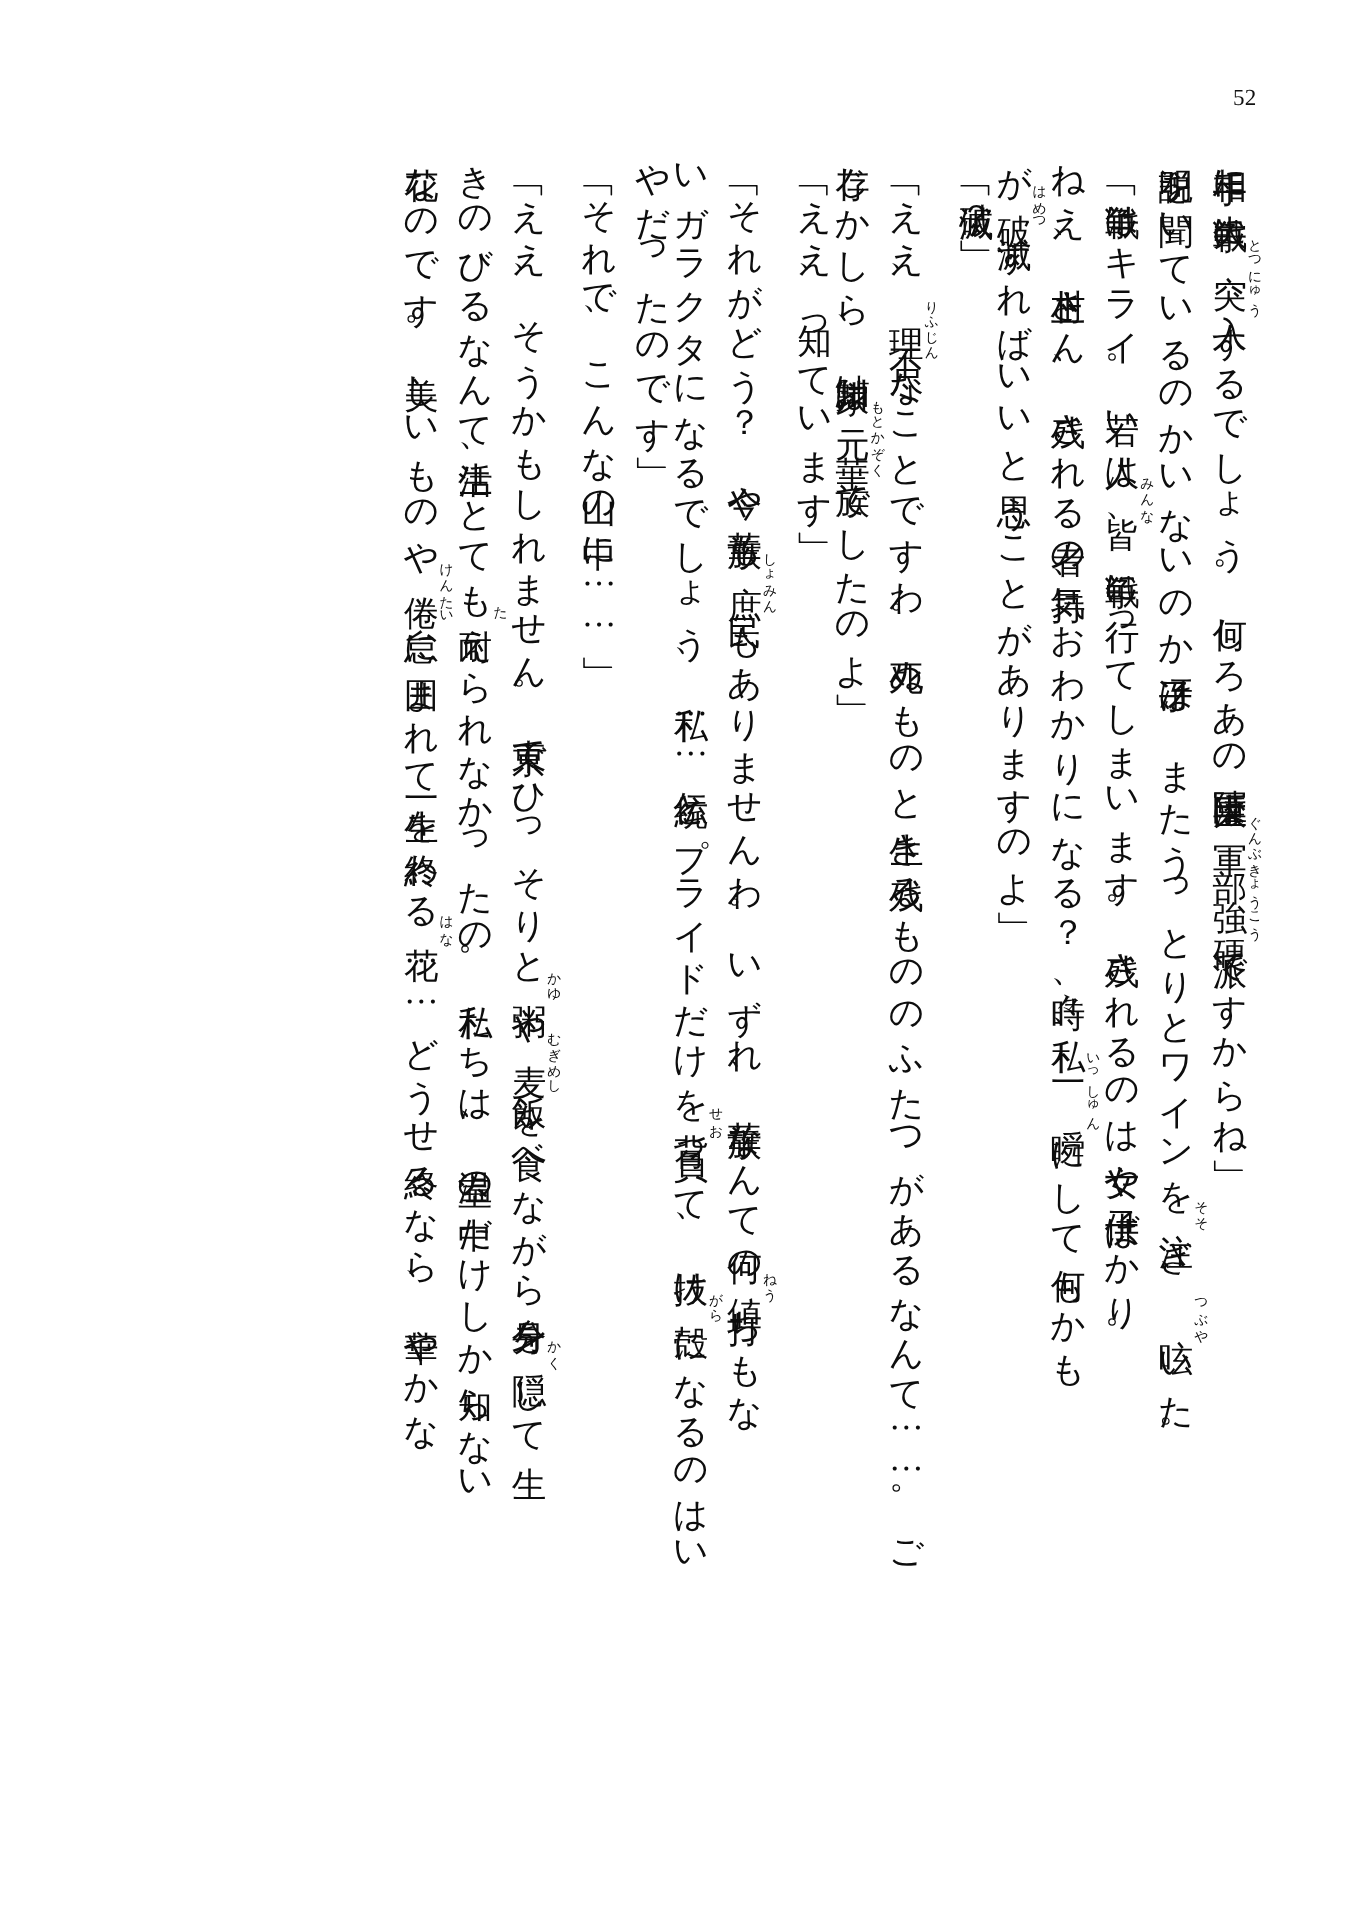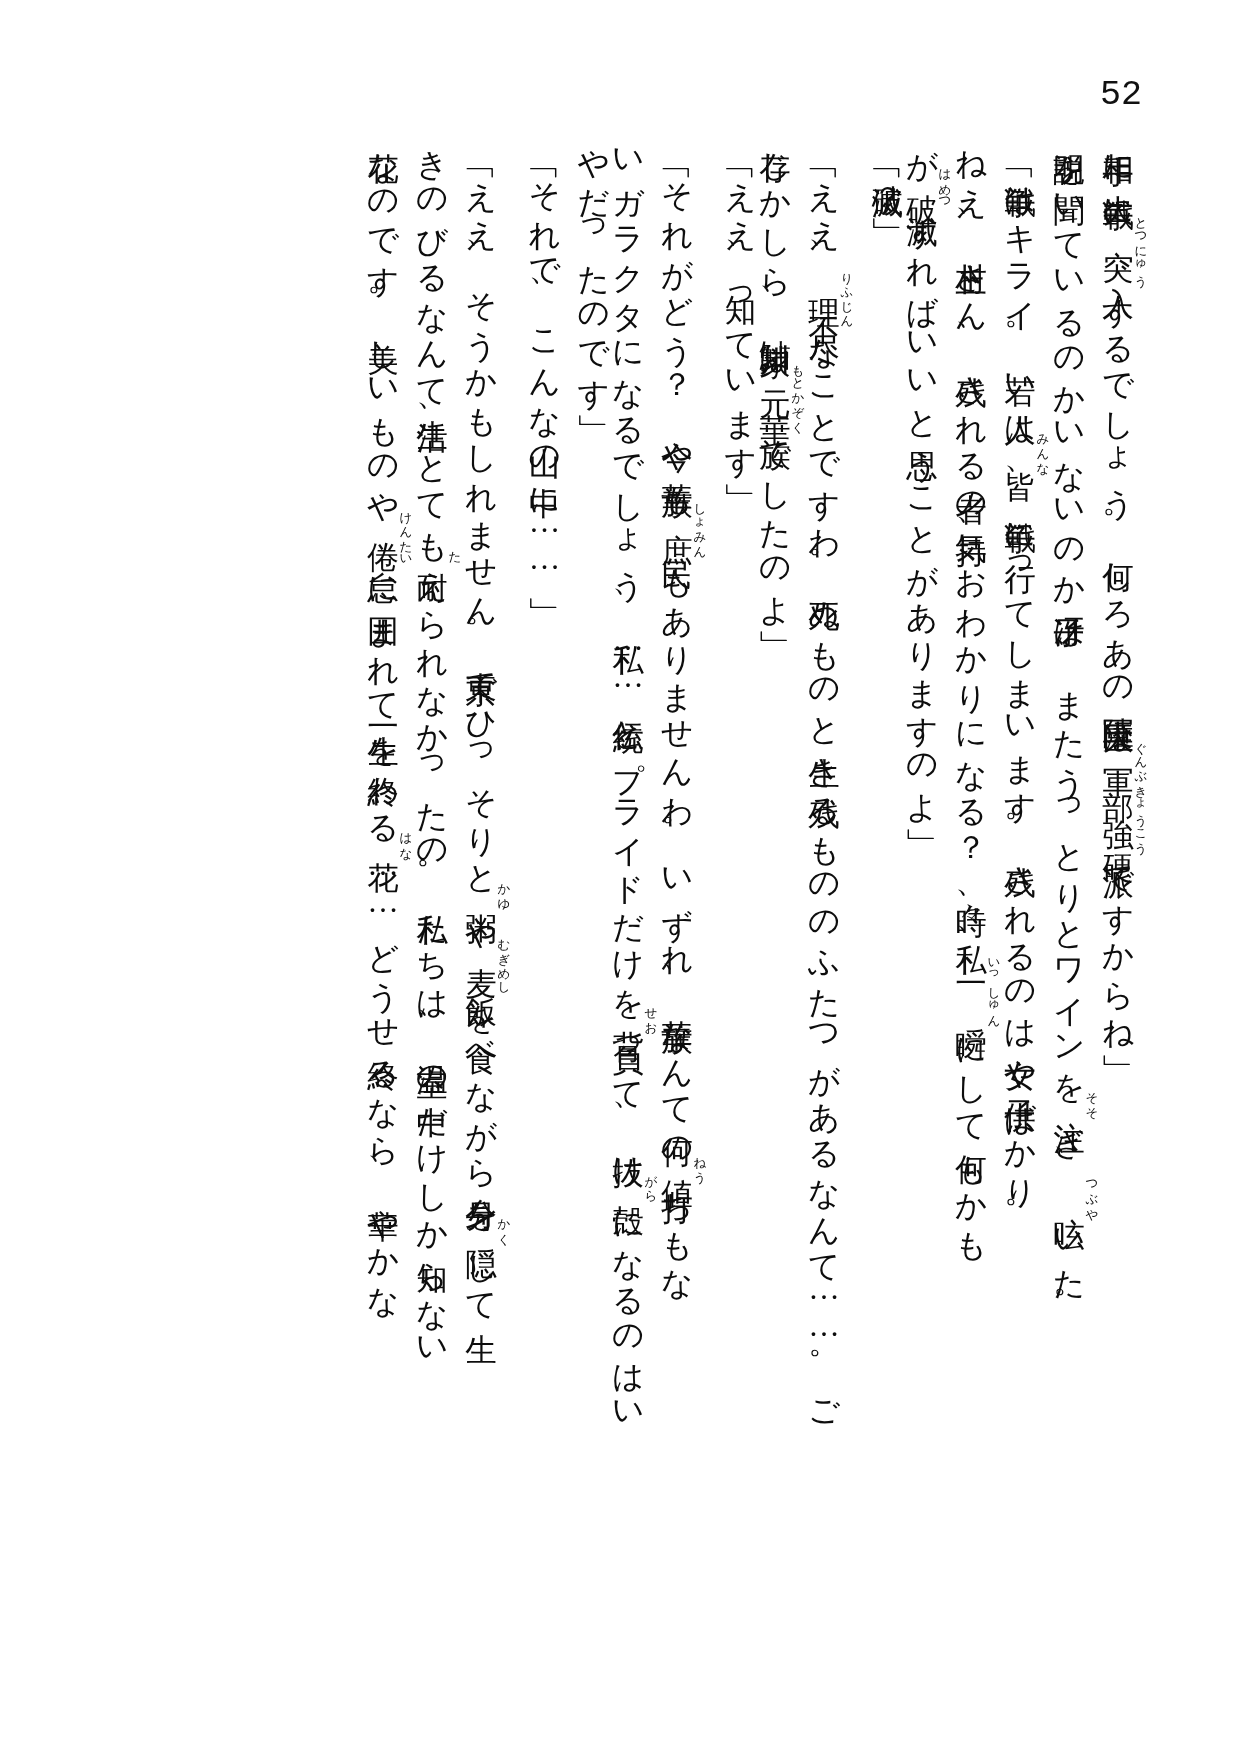--- a/index.html
+++ b/index.html
@@ -13,23 +13,23 @@
     height: 1752px;
     background: #ffffff;
     overflow: hidden;
     font-family: "Liberation Serif", "DejaVu Serif", serif;
     color: #0d0d0d;
   }
   .page-number {
     position: absolute;
     top: 78px;
     right: 98px;
-    font-size: 35px;
+    font-size: 21px;
     line-height: 1;
-    font-family: Liberation Mono, monospace;
+    font-family: Liberation Serif, serif;
     color: #111;
   }
   .text-block {
     position: absolute;
     top: 128px;
     right: 92px;
     height: 1300px;
     width: 1020px;
     display: flex;
     flex-direction: row-reverse;

